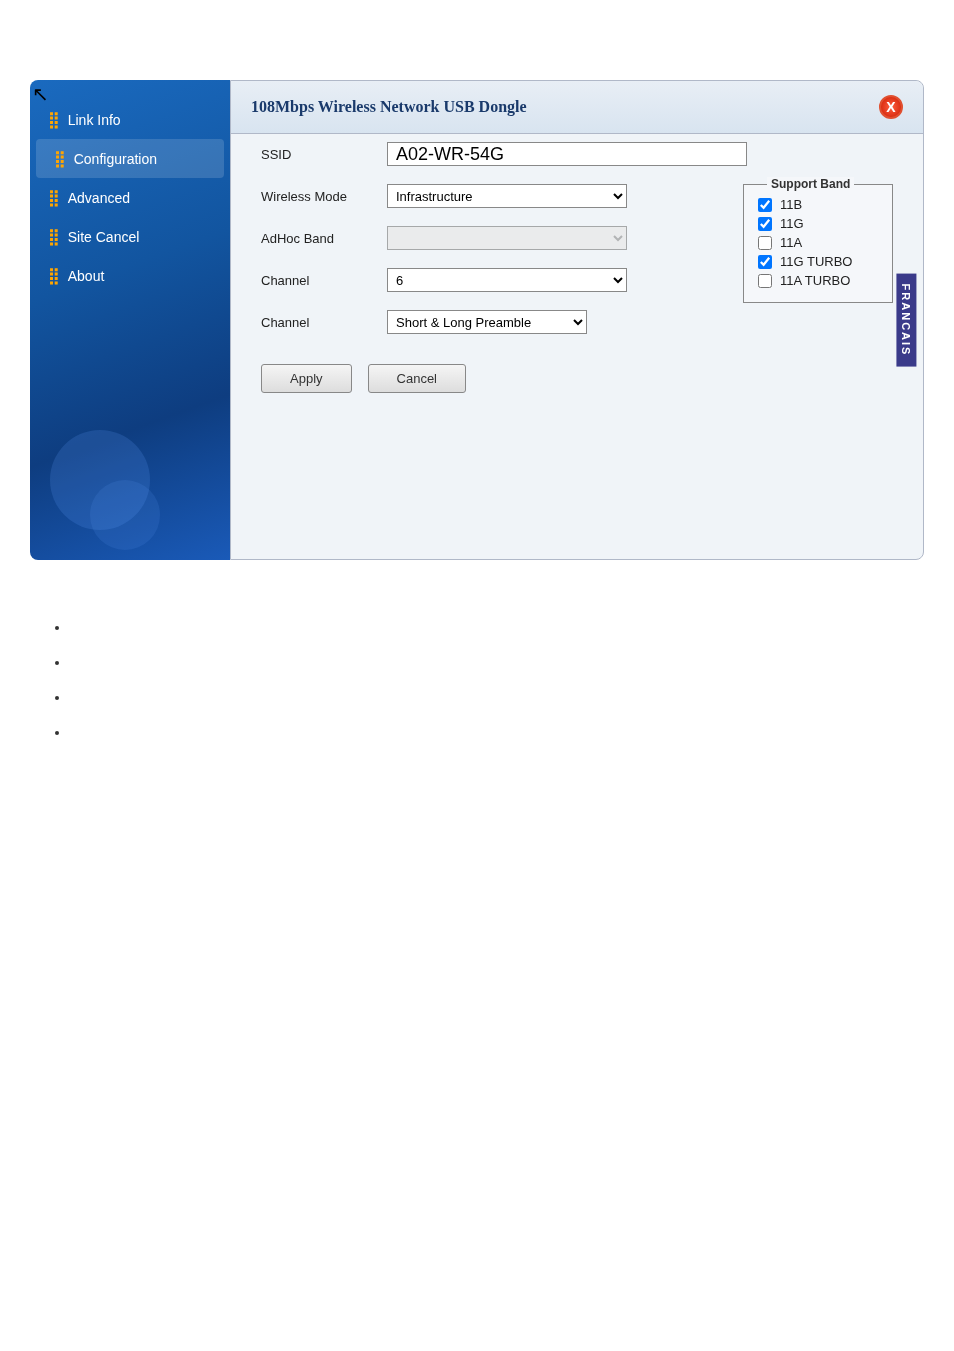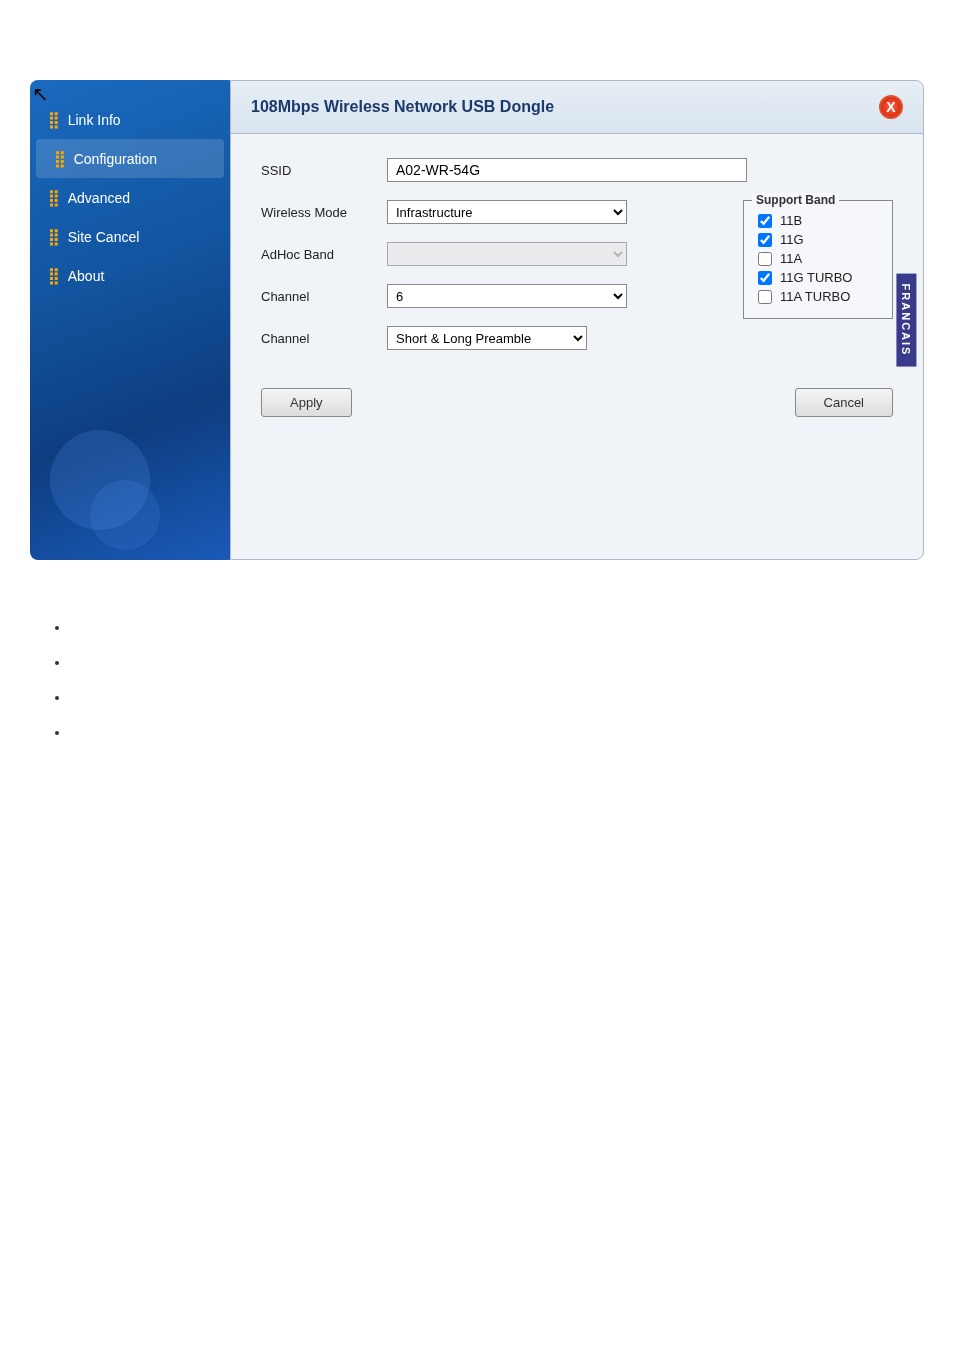--- a/index.html
+++ b/index.html
@@ -99,39 +99,40 @@
       display: flex;
       align-items: center;
       justify-content: space-between;
       border-radius: 0 8px 0 0;
     }
 
     .panel-title {
       font-size: 16px;
       font-weight: bold;
       color: #1a3a6b;
+      font-family: Liberation Serif, serif;
     }
 
     .close-btn {
       width: 24px;
       height: 24px;
       background: radial-gradient(circle, #ff6040, #cc1a00);
       border-radius: 50%;
       display: flex;
       align-items: center;
       justify-content: center;
       color: #fff;
       font-weight: bold;
       font-size: 14px;
       cursor: pointer;
       border: 2px solid #e05030;
     }
 
     .panel-content {
-      padding: 24px 30px;
+      padding: 8px 30px;
     }
 
     .form-row {
       display: flex;
       align-items: center;
       margin-bottom: 18px;
       gap: 16px;
     }
 
     .form-label {
@@ -144,21 +145,21 @@
     .form-control {
       flex: 1;
       max-width: 240px;
     }
 
     .form-input {
       width: 100%;
       padding: 4px 8px;
       border: 1px solid #888;
       background: #fff;
-      font-size: 14px;
+      font-size: 18px;
       height: 24px;
     }
 
     .form-select {
       width: 100%;
       padding: 2px 4px;
       border: 1px solid #888;
       background: #fff;
       font-size: 13px;
       height: 24px;
@@ -176,21 +177,21 @@
       padding: 8px 14px 10px;
       margin-left: 10px;
       position: relative;
       background: #f5f7fa;
       min-width: 150px;
     }
 
     .support-band-legend {
       position: absolute;
       top: -8px;
-      left: 8px;
+      left: 23px;
       background: #f5f7fa;
       padding: 0 4px;
       font-size: 12px;
       color: #333;
       font-weight: bold;
     }
 
     .support-band-item {
       display: flex;
       align-items: center;
@@ -224,22 +225,22 @@
     .wireless-sub-row {
       display: flex;
       align-items: center;
       gap: 16px;
     }
 
     
     .btn-row {
       display: flex;
       gap: 16px;
-      justify-content: space-between;
-      margin-top: 38px;
+      justify-content: flex-start;
+      margin-top: 30px;
       padding-bottom: 20px;
     }
 
     .btn {
       padding: 6px 28px;
       border: 1px solid #888;
       background: linear-gradient(180deg, #f5f5f5, #ddd);
       font-size: 13px;
       cursor: pointer;
       border-radius: 3px;

